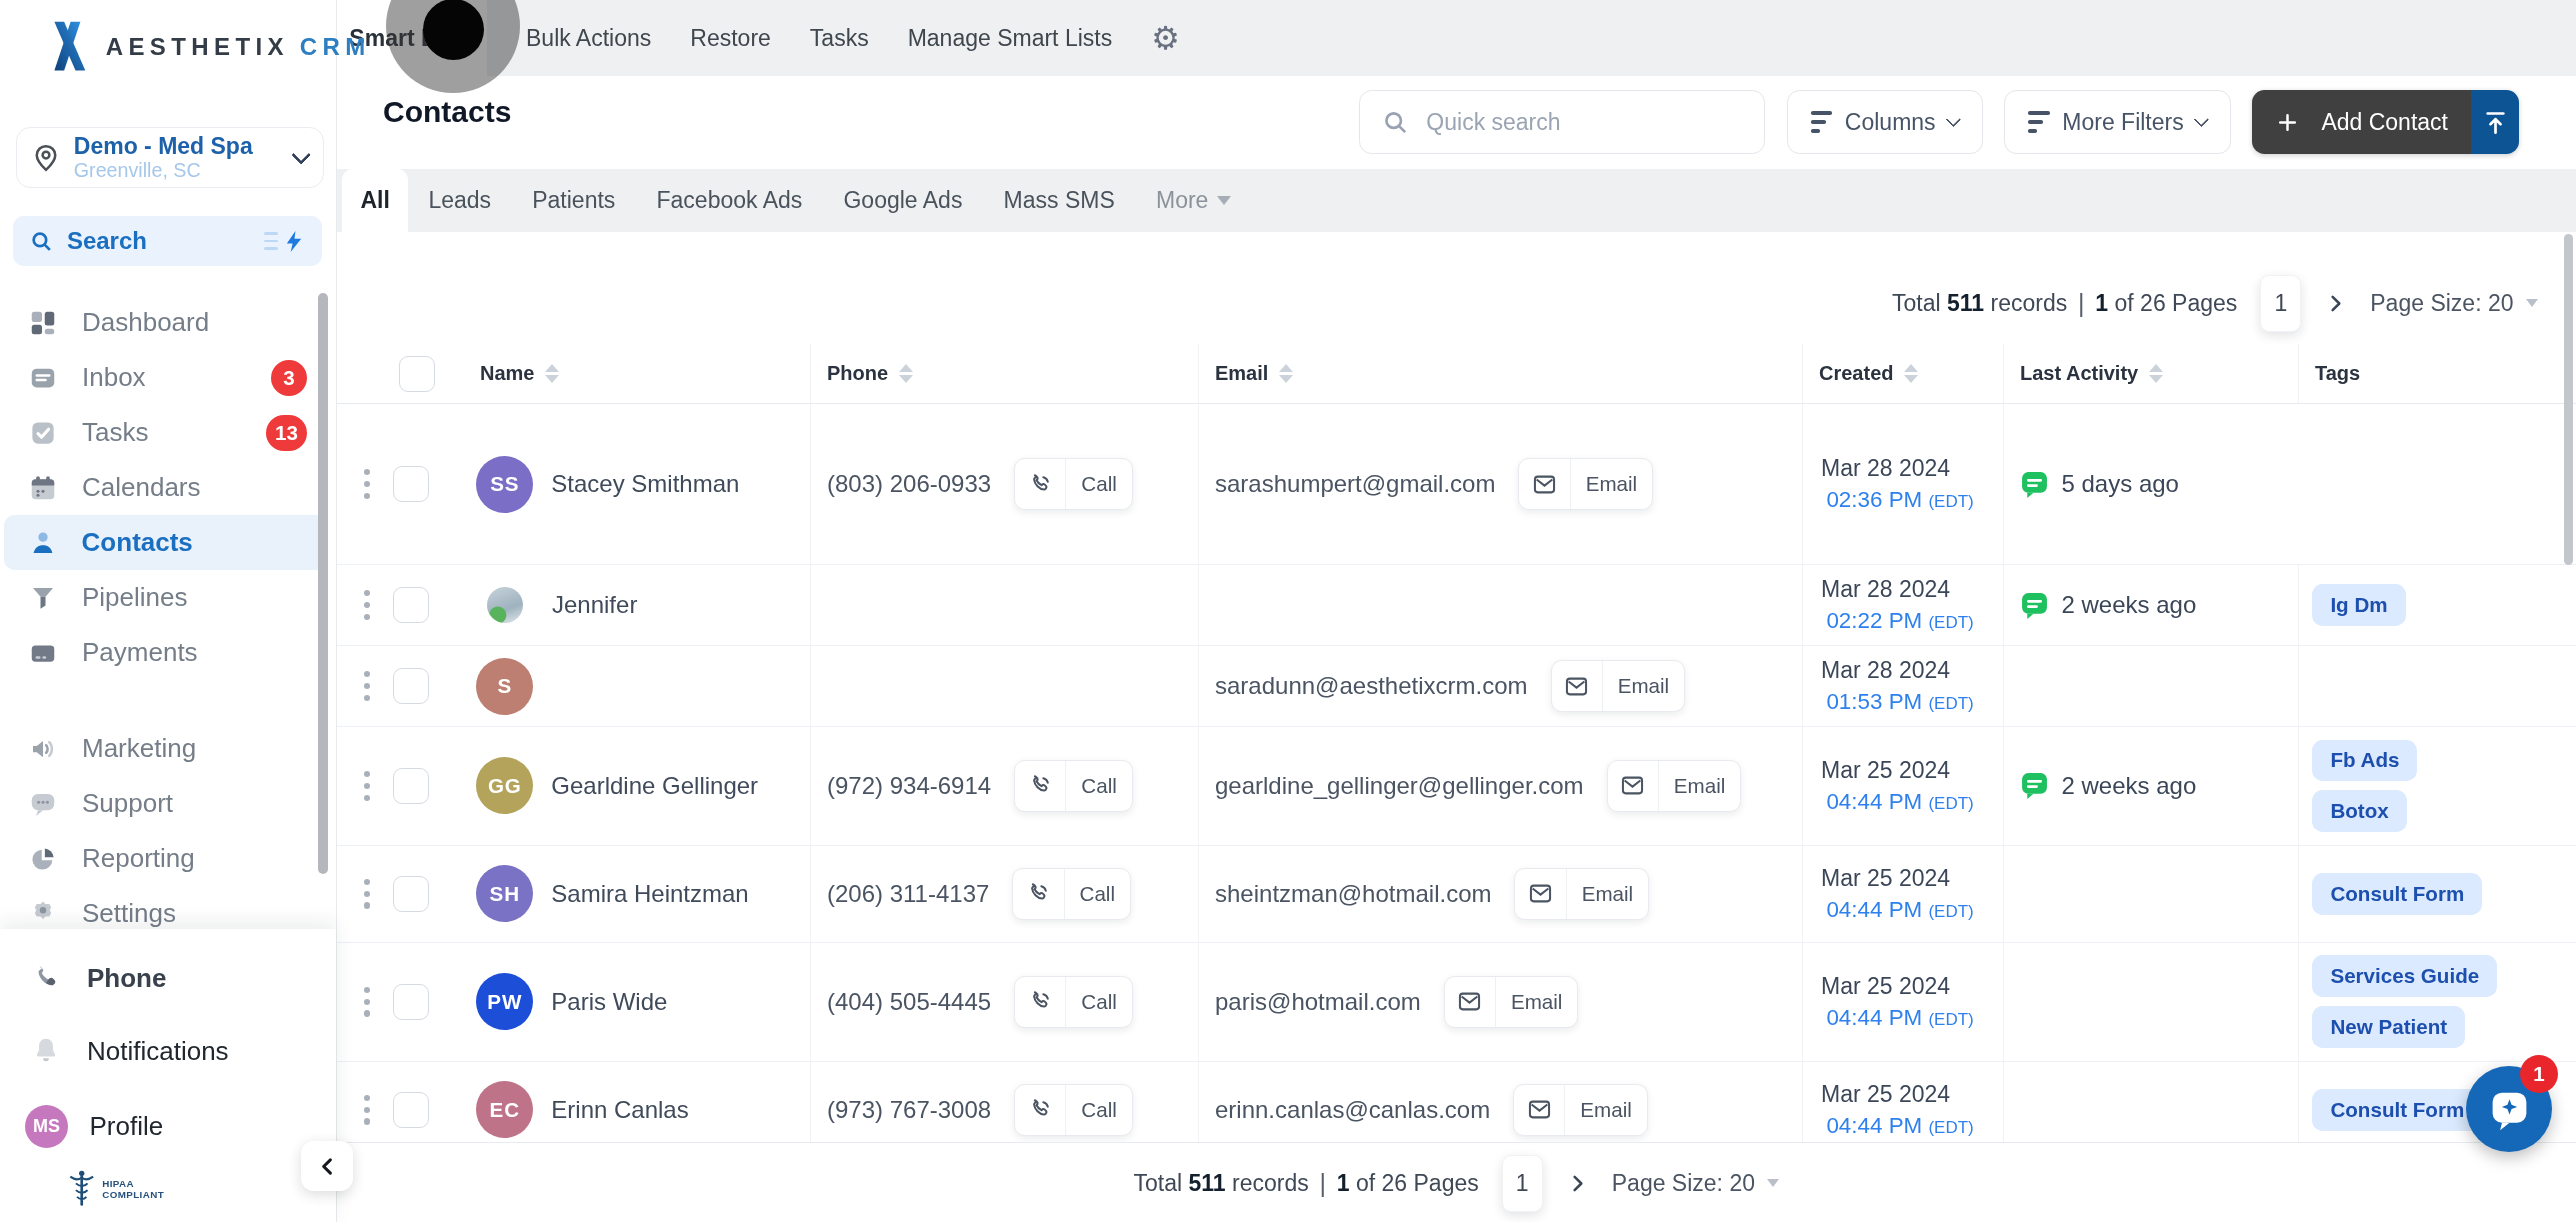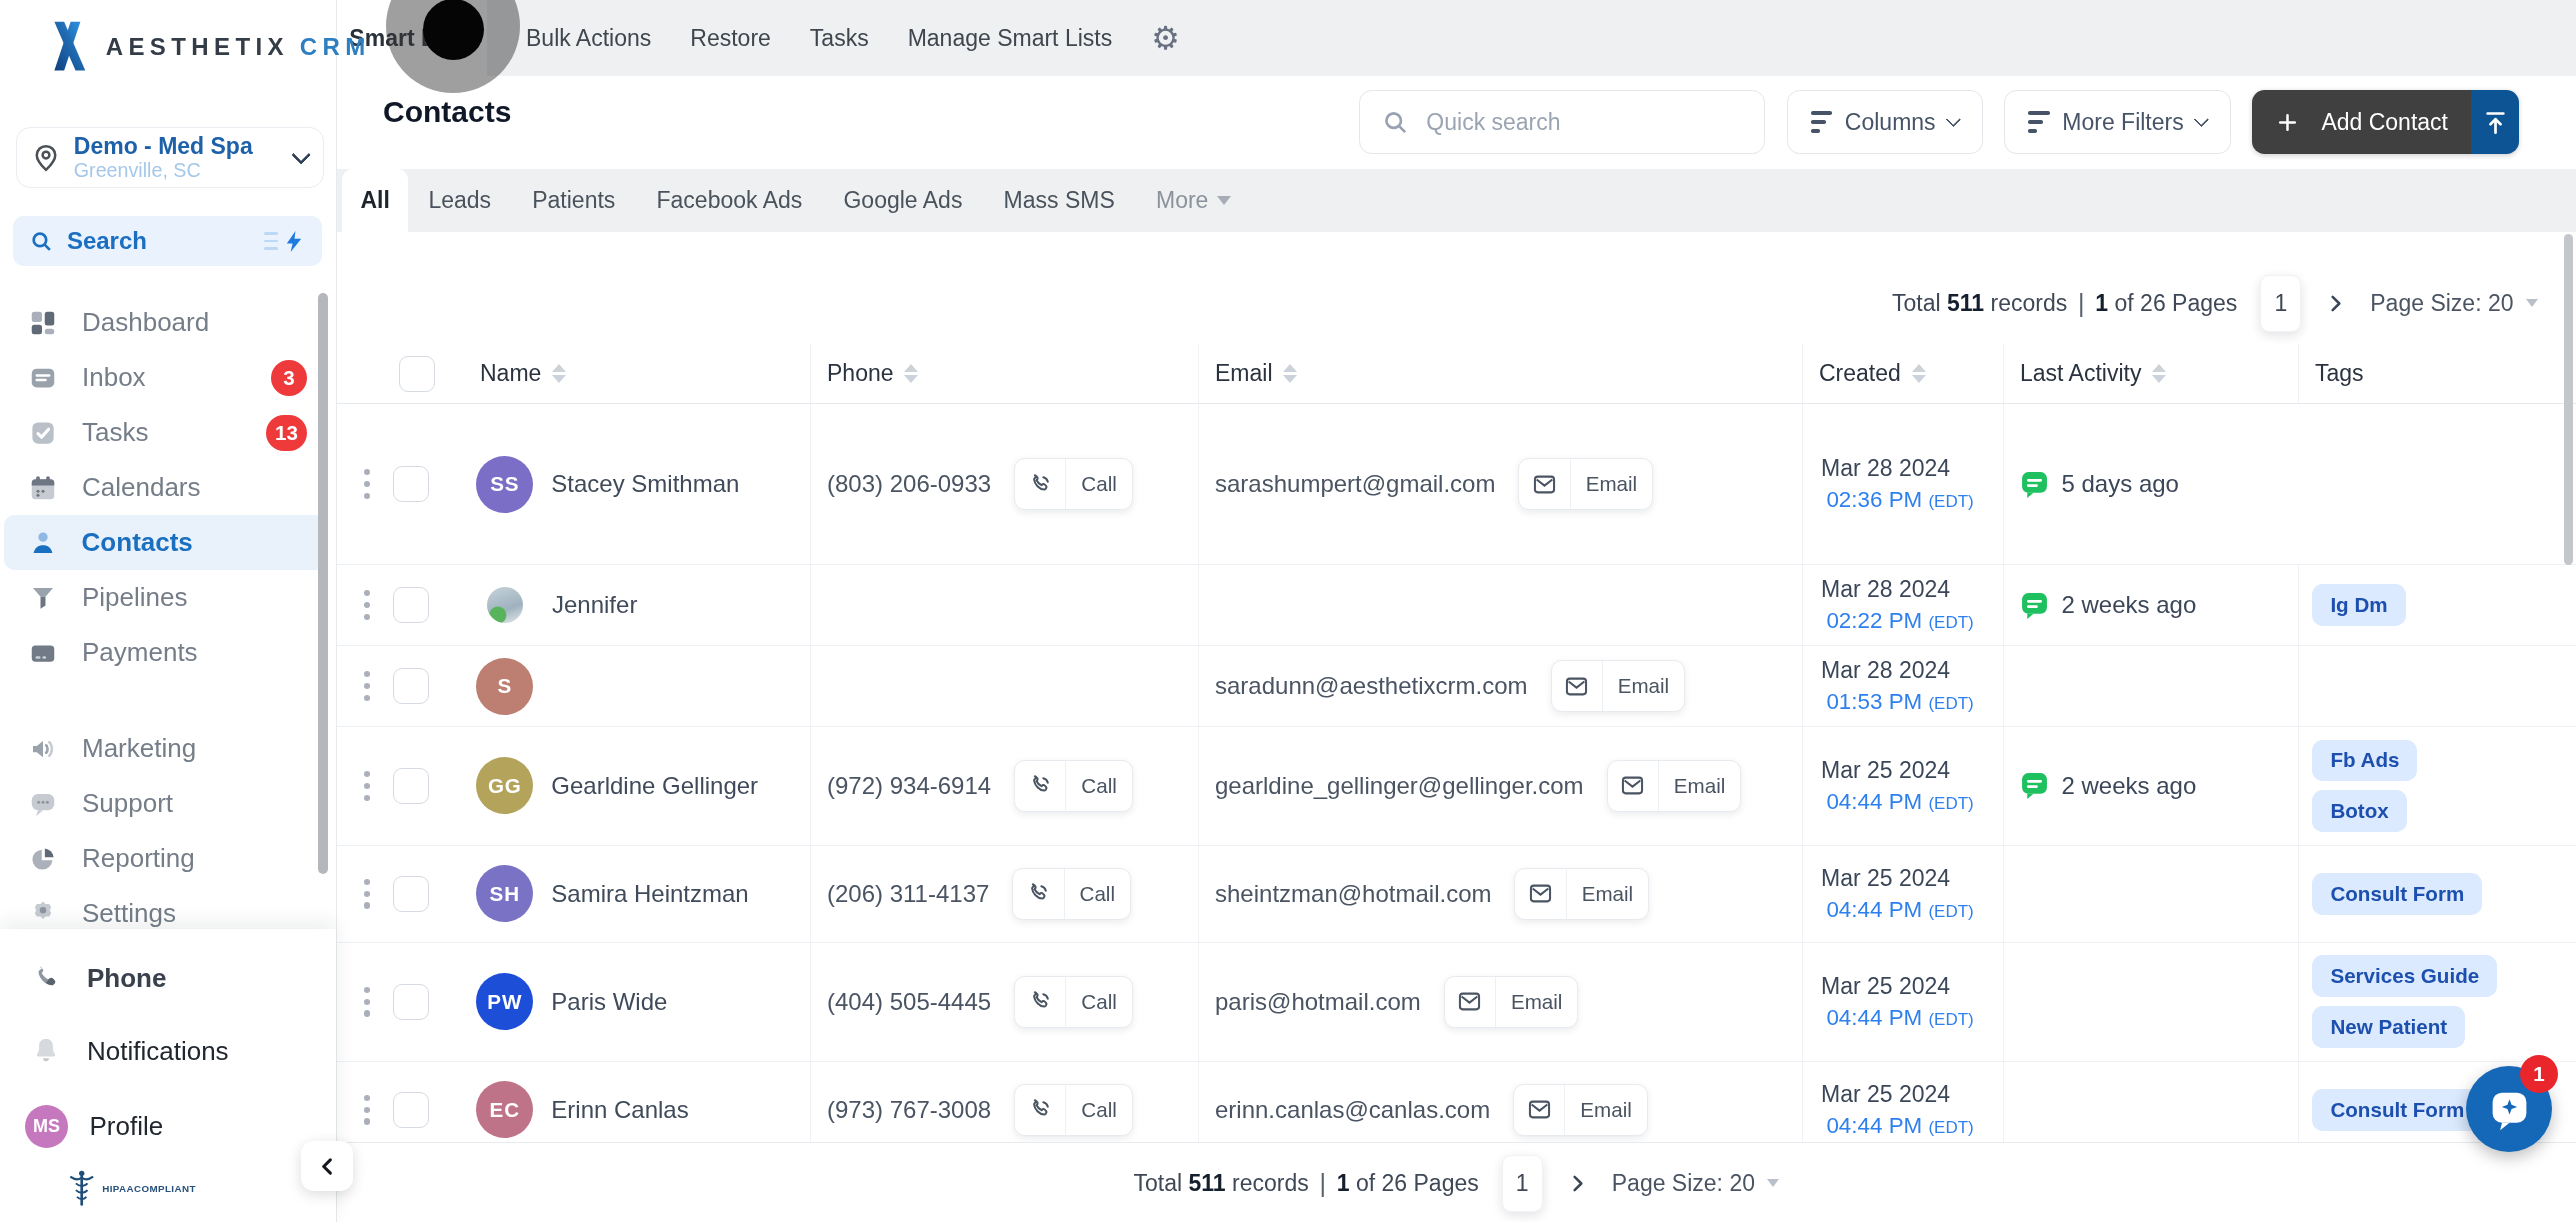--- a/index.html
+++ b/index.html
@@ -30,21 +30,21 @@
   .badge{position:absolute;right:29px;top:50%;transform:translateY(-50%);background:#ee3a3a;color:#fff;font-size:20.6px;font-weight:700;border-radius:894px;min-width:36px;height:36px;display:flex;align-items:center;justify-content:center;padding:0 9px}
   .sb-scrollthumb{position:absolute;left:318px;top:293px;width:9.8px;height:581px;background:#b4b8bd;border-radius:5.4px;z-index:7;cursor:pointer}
   .sb-bottom{position:absolute;left:0;right:0;bottom:0;height:294px;background:#fff;box-shadow:0 -7.2px 18px rgba(25,35,50,.08);z-index:8;padding-top:12.5px}
   .sbb-item{height:73px;display:flex;align-items:center;padding-left:30px;cursor:pointer}
   .sbb-item .lbl{font-size:26px;color:#39414c;margin-left:25px;font-weight:600}
   .sbb-item.dim .lbl{font-weight:400;color:#21272f}
   .profile-row{height:77px;display:flex;align-items:center;padding-left:25px;cursor:pointer}
   .profile-av{width:43px;height:43px;border-radius:50%;background:#c678be;color:#fff;font-size:18px;font-weight:700;display:flex;align-items:center;justify-content:center}
   .profile-lbl{font-size:26px;color:#21272f;margin-left:21.5px}
   .hipaa{display:flex;align-items:center;gap:7.2px;margin:5.4px 0 0 68px}
-  .hipaa-txt{display:flex;flex-direction:row;line-height:1.15}
+  .hipaa-txt{display:flex;flex-direction:column;line-height:1.15}
   .hipaa-txt span{font-size:9.8px;font-weight:700;letter-spacing:0.4px;color:#27517c}
   .collapse-btn{position:absolute;left:301px;top:1141px;width:52px;height:50px;border:none;border-radius:12.5px;background:#fff;box-shadow:0 3.6px 14.3px rgba(0,0,0,.14);display:flex;align-items:center;justify-content:center;z-index:9;cursor:pointer}
 
   
   .main{position:absolute;left:337px;top:0;right:0;bottom:0}
   .topnav{position:absolute;left:0;right:0;top:0;height:76px;background:#eef0f2;display:flex;align-items:center}
   .smart-tab{width:150px;height:76px;background:#fff;display:flex;align-items:center;justify-content:center;font-size:23px;font-weight:700;color:#2a313a;cursor:pointer}
   .nav-item{font-size:23px;color:#3f464e;margin-left:39px;cursor:pointer;white-space:nowrap}
   .nav-gear{margin-left:39px;font-size:32px;color:#697180;font-family:"DejaVu Sans",sans-serif;cursor:pointer;line-height:1}
   .page-title{position:absolute;left:46px;top:95px;font-size:30px;font-weight:700;color:#101828}
@@ -76,21 +76,21 @@
   .pg-next{cursor:pointer;display:flex;align-items:center}
   .pg-size{font-size:23px;color:#4a5462;display:flex;align-items:center;gap:12.5px;cursor:pointer;white-space:nowrap}
   .pg-size .caret{border-top-color:#b9c0c9;border-left-width:6.3px;border-right-width:6.3px;border-top-width:8px}
 
   
   .tablewrap{position:absolute;left:0;right:0;top:344px;bottom:81px;overflow:hidden}
   .trow{display:grid;grid-template-columns:474px 388px 604px 201px 295px 276px;border-bottom:0.9px solid #edf0f4;background:#fff}
   .thead{height:60px;border-bottom:0.9px solid #e6e9ee}
   .tcell{border-right:0.9px solid #f0f2f5;display:flex;align-items:center;overflow:hidden}
   .tcell:last-child{border-right:none}
-  .thead .tcell{font-size:23px;font-weight:400;color:#2a333f}
+  .thead .tcell{font-size:20px;font-weight:700;color:#2a333f}
   .h-name{padding-left:143px}.h-pad{padding-left:16px}
   .sort{display:inline-flex;flex-direction:column;gap:3.6px;margin-left:10.7px}
   .sort i{width:0;height:0;border-left:7.2px solid transparent;border-right:7.2px solid transparent}
   .sort .up{border-bottom:8px solid #ccd2da}
   .sort .dn{border-top:8px solid #ccd2da}
   .c-name{padding-left:27px}
   .kebab{display:flex;flex-direction:column;gap:5.4px;margin-right:23px;cursor:pointer}
   .kebab i{width:6.3px;height:6.3px;border-radius:50%;background:#a9b0ba}
   .cb{width:36px;height:36px;border:1.8px solid #d6dbe2;border-radius:9px;background:#fff;margin-right:47px;flex:none;cursor:pointer}
   .avatar{width:57px;height:57px;border-radius:50%;flex:none;display:flex;align-items:center;justify-content:center;color:#fff;font-size:20.6px;font-weight:700;letter-spacing:0.9px;margin-right:18px}

